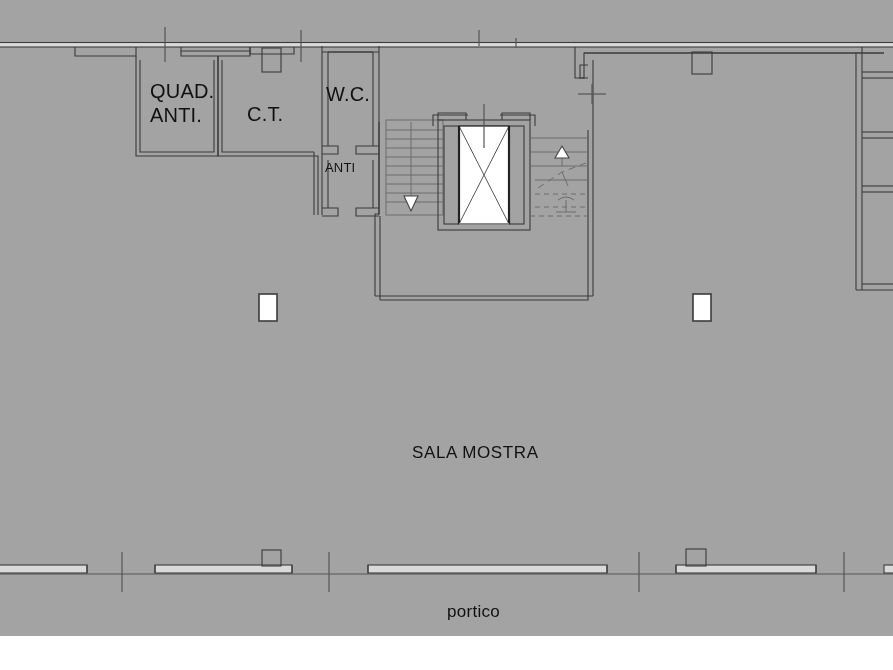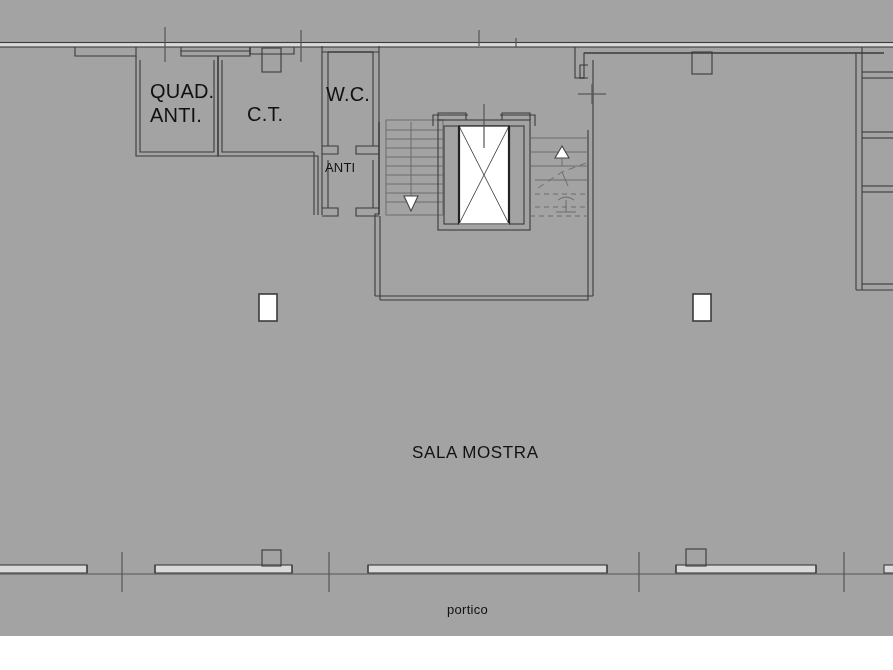--- a/index.html
+++ b/index.html
@@ -56,21 +56,21 @@
   .lbl-sala {
     left: 412px;
     top: 426px;
     font-size: 17px;
     letter-spacing: 0.6px;
     margin-top: 17px;
   }
   .lbl-portico {
     left: 447px;
     top: 602px;
-    font-size: 13px;
+    font-size: 17px;
     letter-spacing: 0.3px;
   }
   .lbl-line { display:block; }
 </style>
 </head>
 <body>
 
 <div id="plan-root">
 
   <svg id="plan-svg" viewBox="0 0 893 670">

